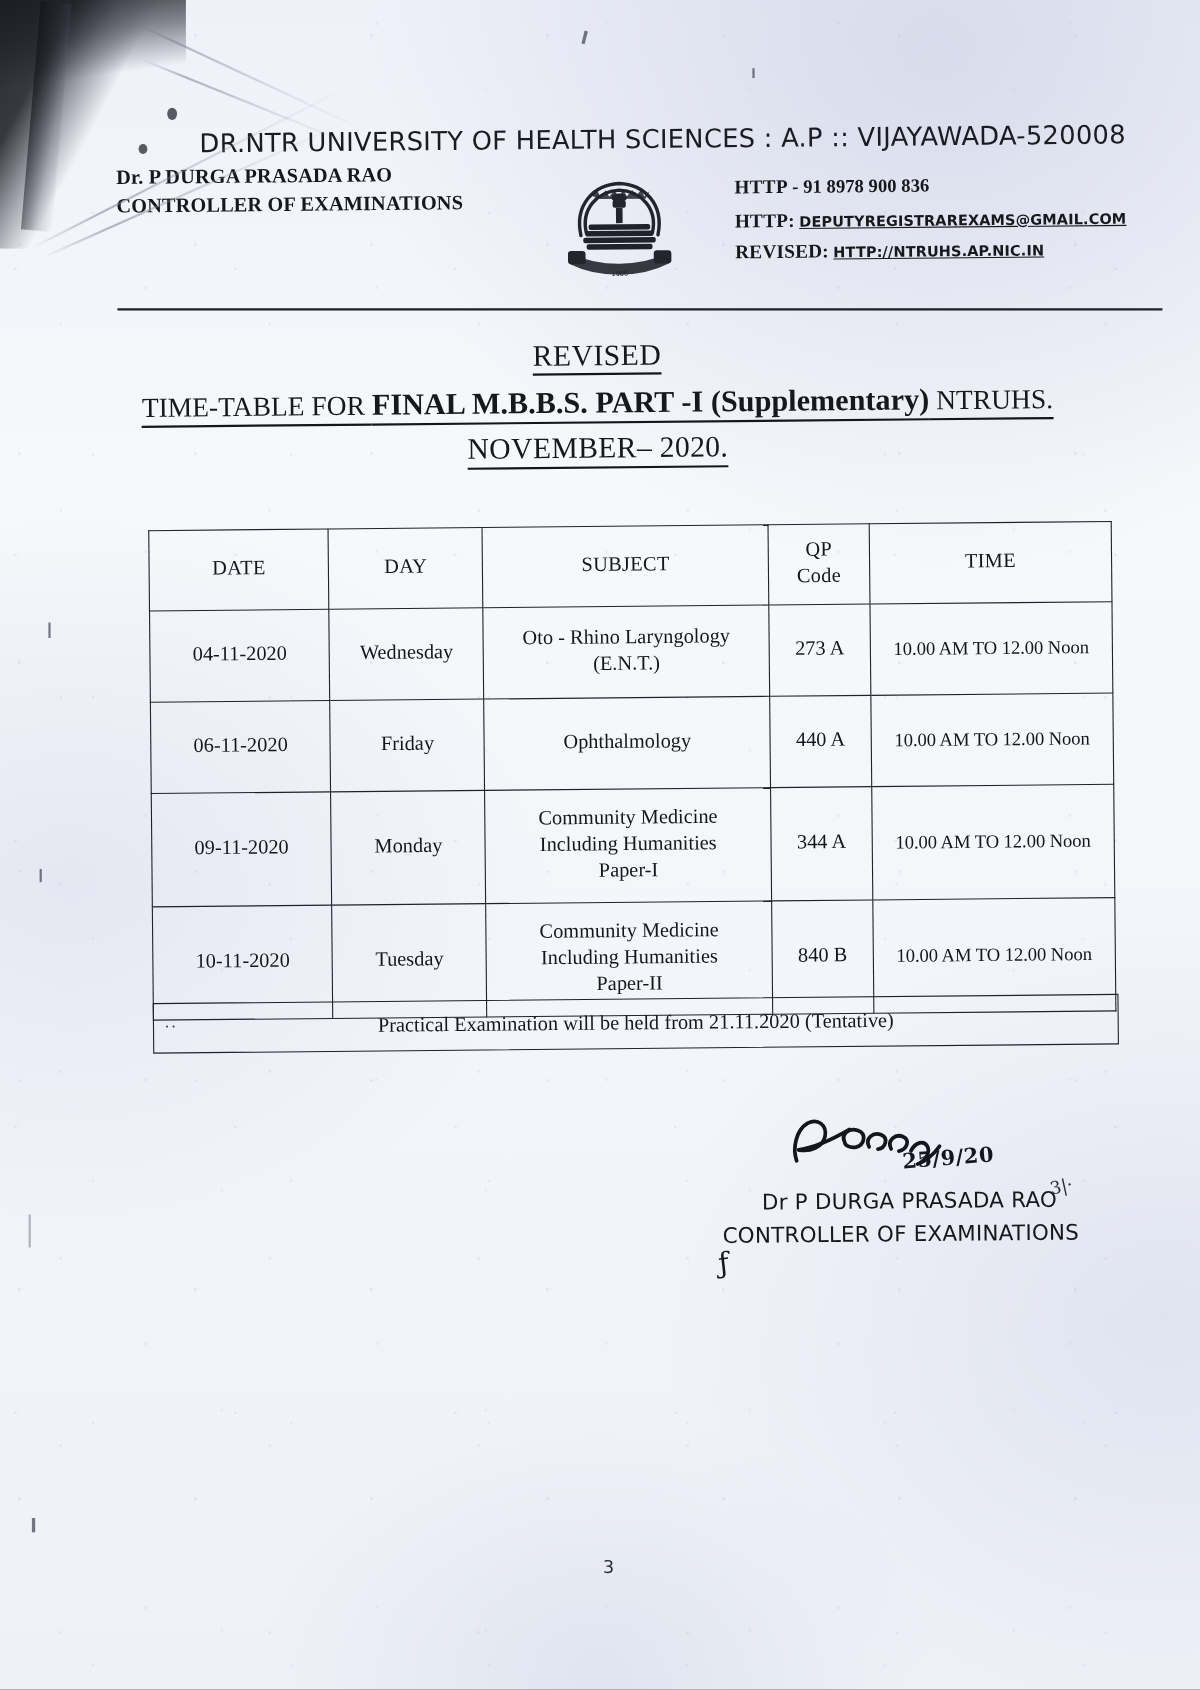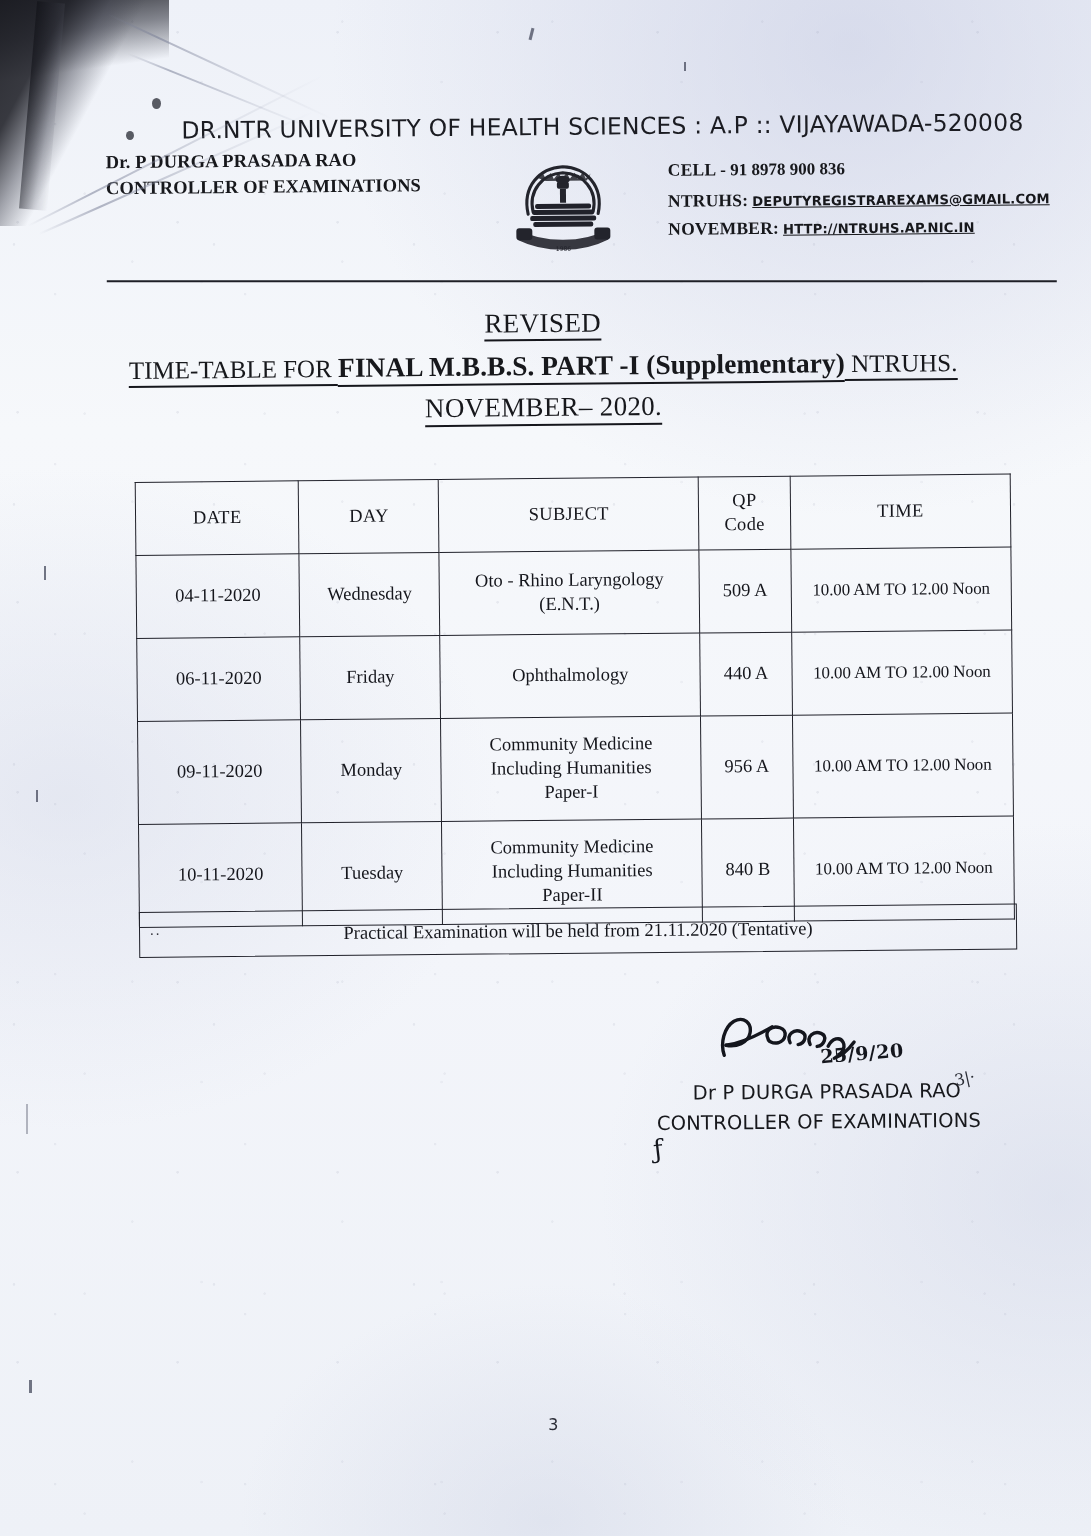--- a/index.html
+++ b/index.html
@@ -221,29 +221,29 @@
         <g fill="#23242c">
           <path d="M10 78 q20 10 45 10 q25 0 45 -10 l0 10 q-20 10 -45 10 q-25 0 -45 -10 z" opacity=".9"></path>
           <rect x="8" y="76" width="16" height="12" rx="3"></rect>
           <rect x="86" y="76" width="16" height="12" rx="3"></rect>
         </g>
         <text x="55" y="99" font-size="6" text-anchor="middle" fill="#23242c" font-family="DejaVu Sans, sans-serif">1986</text>
       </svg>
     </div>
 
     <div class="contact c-cell">
-      <span class="lbl">CELL</span>
+      <span class="lbl">HTTP</span>
       <span class="val-b">- 91 8978 900 836</span>
     </div>
     <div class="contact c-mail">
-      <span class="lbl">NTRUHS:</span>
+      <span class="lbl">HTTP:</span>
       <span class="val-u">DEPUTYREGISTRAREXAMS@GMAIL.COM</span>
     </div>
     <div class="contact c-web">
-      <span class="lbl">NOVEMBER:</span>
+      <span class="lbl">REVISED:</span>
       <span class="val-u">HTTP://NTRUHS.AP.NIC.IN</span>
     </div>
 
     <div class="divider"></div>
 
     <div class="t-revised">
       <span>REVISED</span>
     </div>
     <div class="t-main">
       <span class="u">TIME-TABLE FOR </span><span class="u big">FINAL M.B.B.S. PART -I (Supplementary)</span><span class="u"> NTRUHS.</span>
@@ -267,41 +267,41 @@
           </tr>
         </thead>
         <tbody>
           <tr>
             <td>04-11-2020</td>
             <td>Wednesday</td>
             <td class="sub-cell">
               <div>Oto - Rhino Laryngology</div>
               <div>(E.N.T.)</div>
             </td>
-            <td>509 A</td>
+            <td>273 A</td>
             <td class="time-cell">10.00 AM TO 12.00 Noon</td>
           </tr>
           <tr>
             <td>06-11-2020</td>
             <td>Friday</td>
             <td class="sub-cell">
               <div>Ophthalmology</div>
             </td>
             <td>440 A</td>
             <td class="time-cell">10.00 AM TO 12.00 Noon</td>
           </tr>
           <tr class="tall">
             <td>09-11-2020</td>
             <td>Monday</td>
             <td class="sub-cell">
               <div>Community Medicine</div>
               <div>Including Humanities</div>
               <div>Paper-I</div>
             </td>
-            <td>956 A</td>
+            <td>344 A</td>
             <td class="time-cell">10.00 AM TO 12.00 Noon</td>
           </tr>
           <tr class="tall">
             <td>10-11-2020</td>
             <td>Tuesday</td>
             <td class="sub-cell">
               <div>Community Medicine</div>
               <div>Including Humanities</div>
               <div>Paper-II</div>
             </td>

